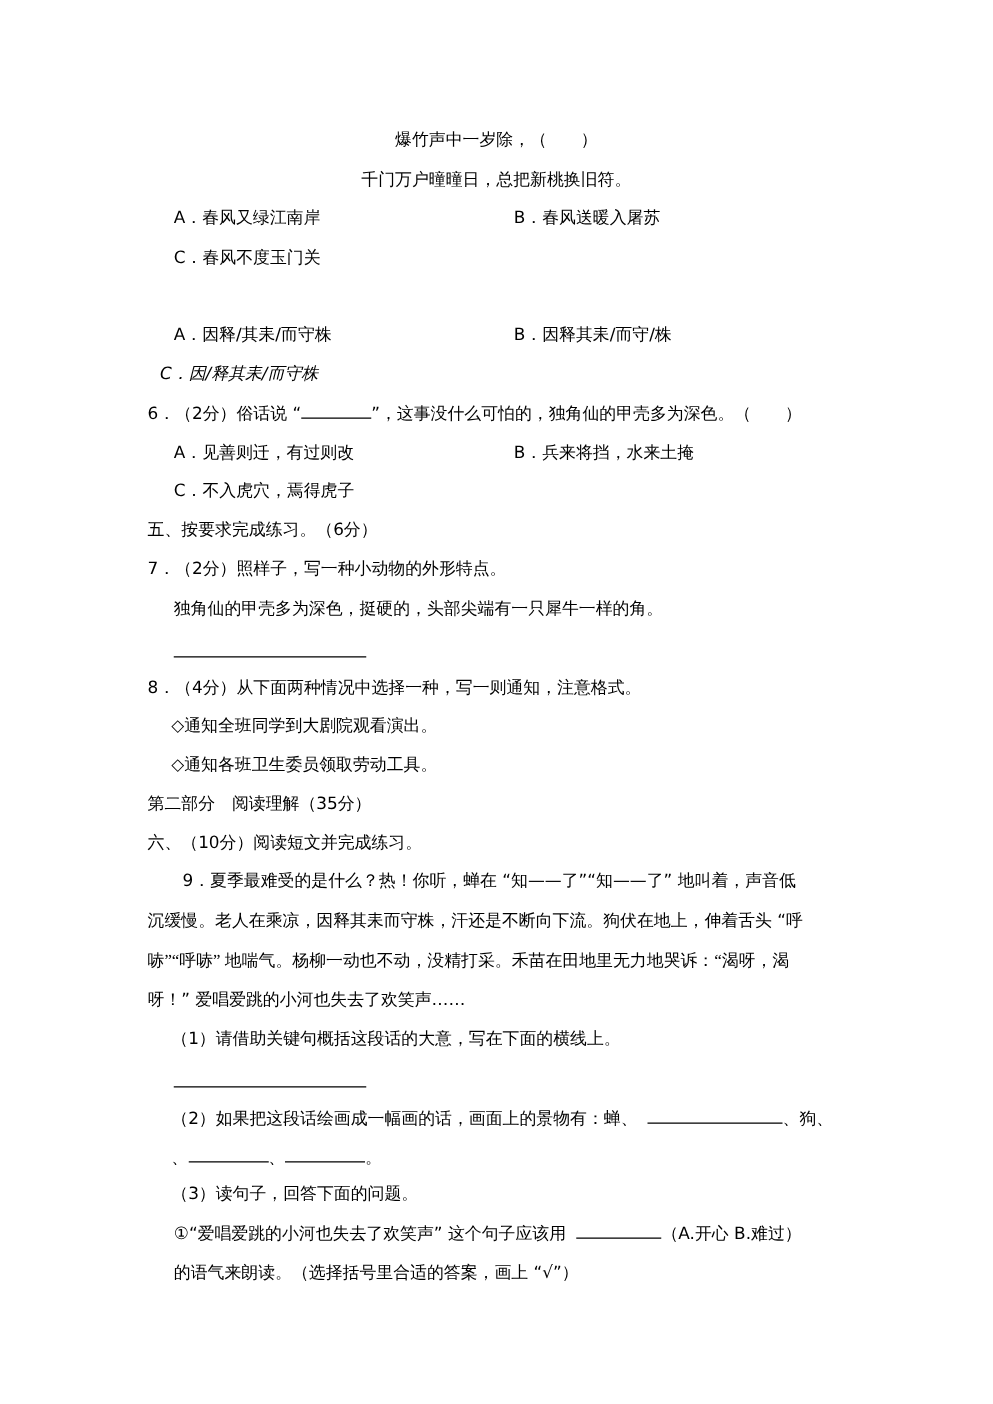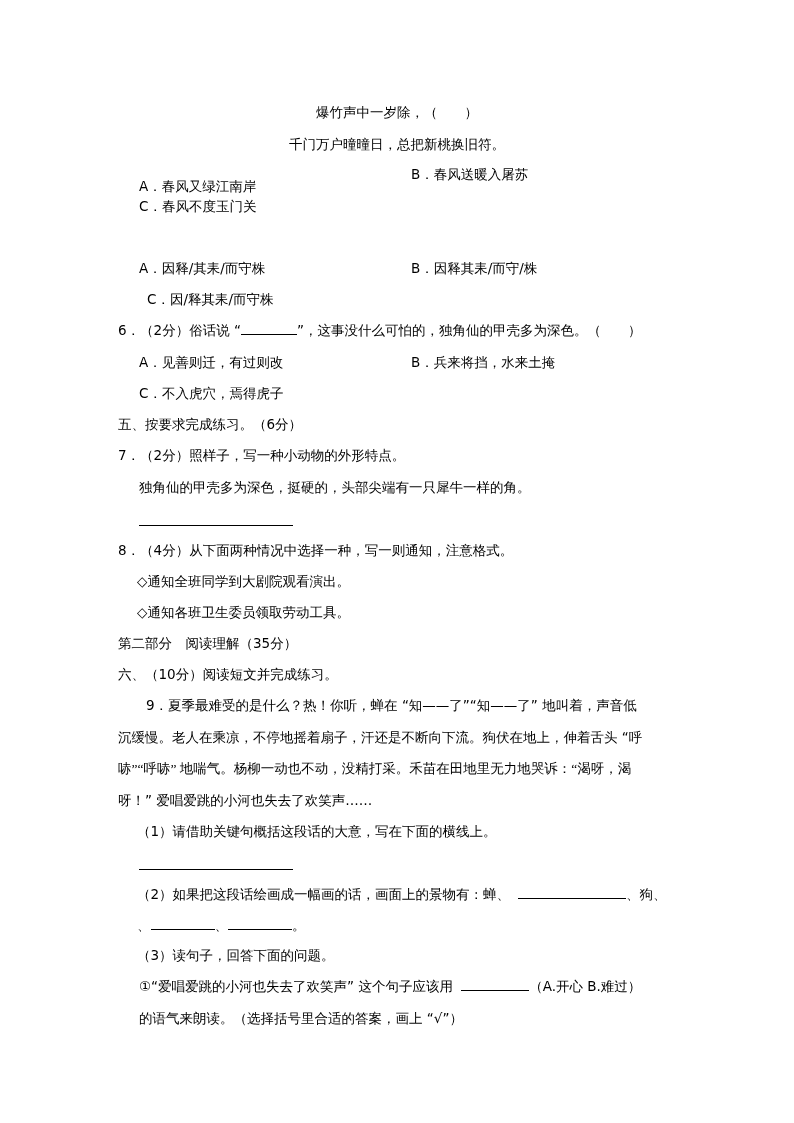--- a/index.html
+++ b/index.html
@@ -42,27 +42,27 @@
     .opt { position: absolute; white-space: nowrap; line-height: 20px; }
   </style>
 </head>
 <body>
 
 <div class="page">
 
   <div class="line center" style="top:102px;">爆竹声中一岁除，（　　）</div>
   <div class="line center" style="top:134px;">千门万户曈曈日，总把新桃换旧符。</div>
 
-  <div class="opt" style="left:139px; top:176px;">A．春风又绿江南岸</div>
+  <div class="opt" style="left:139px; top:164px;">A．春风又绿江南岸</div>
   <div class="opt" style="left:411px; top:164px;">B．春风送暖入屠苏</div>
   <div class="opt" style="left:139px; top:196px;">C．春风不度玉门关</div>
 
   <div class="opt" style="left:139px; top:258px;">A．因释/其耒/而守株</div>
   <div class="opt" style="left:411px; top:258px;">B．因释其耒/而守/株</div>
-  <div class="opt" style="left:147px; top:289px;">C．因/释其耒/而守株</div>
+  <div class="opt" style="left:128px; top:289px;font-style:italic;">C．因/释其耒/而守株</div>
 
   <div class="line" style="left:118px; top:320px;">
     <span>6．（2分）俗话说 “</span><span class="blank" style="width:56px;"></span><span>”，这事没什么可怕的，独角仙的甲壳多为深色。（　　）</span>
   </div>
   <div class="opt" style="left:139px; top:352px;">A．见善则迁，有过则改</div>
   <div class="opt" style="left:411px; top:352px;">B．兵来将挡，水来土掩</div>
   <div class="opt" style="left:139px; top:383px;">C．不入虎穴，焉得虎子</div>
 
   <div class="line" style="left:118px; top:414px;">五、按要求完成练习。（6分）</div>
 
@@ -72,21 +72,21 @@
 
   <div class="line" style="left:118px; top:540px;">8．（4分）从下面两种情况中选择一种，写一则通知，注意格式。</div>
   <div class="line" style="left:137px; top:571px;">◇通知全班同学到大剧院观看演出。</div>
   <div class="line" style="left:137px; top:602px;">◇通知各班卫生委员领取劳动工具。</div>
 
   <div class="line" style="left:118px; top:633px;">第二部分　阅读理解（35分）</div>
 
   <div class="line" style="left:118px; top:664px;">六、（10分）阅读短文并完成练习。</div>
 
   <div class="line" style="left:146px; top:695px;">9．夏季最难受的是什么？热！你听，蝉在 “知——了”“知——了” 地叫着，声音低</div>
-  <div class="line" style="left:118px; top:727px;">沉缓慢。老人在乘凉，不停地摇着扇子，汗还是不断向下流。狗伏在地上，伸着舌头 “呼</div>
+  <div class="line" style="left:118px; top:727px;">沉缓慢。老人在乘凉，因释其耒而守株，汗还是不断向下流。狗伏在地上，伸着舌头 “呼</div>
   <div class="line" style="left:118px; top:759px;font-family:Liberation Serif, serif;">哧”“呼哧” 地喘气。杨柳一动也不动，没精打采。禾苗在田地里无力地哭诉：“渴呀，渴</div>
   <div class="line" style="left:118px; top:790px;">呀！” 爱唱爱跳的小河也失去了欢笑声……</div>
 
   <div class="line" style="left:137px; top:821px;">（1）请借助关键句概括这段话的大意，写在下面的横线上。</div>
   <div class="answer-line" style="left:139px; top:869px; width:154px;"></div>
 
   <div class="line" style="left:137px; top:884px;">
     <span>（2）如果把这段话绘画成一幅画的话，画面上的景物有：蝉、</span><span class="blank" style="width:108px; margin-left:8px;"></span><span>、狗、</span>
   </div>
   <div class="line" style="left:137px; top:915px;">

